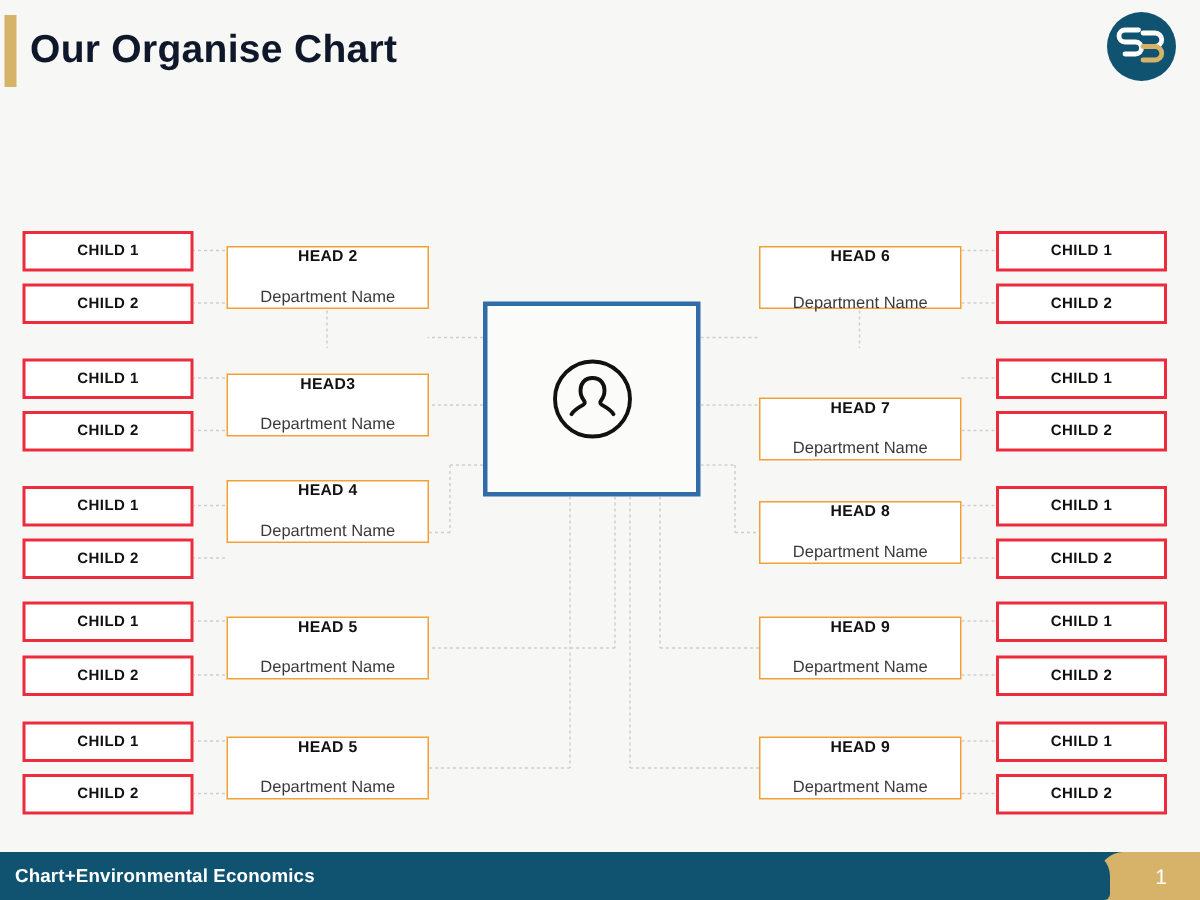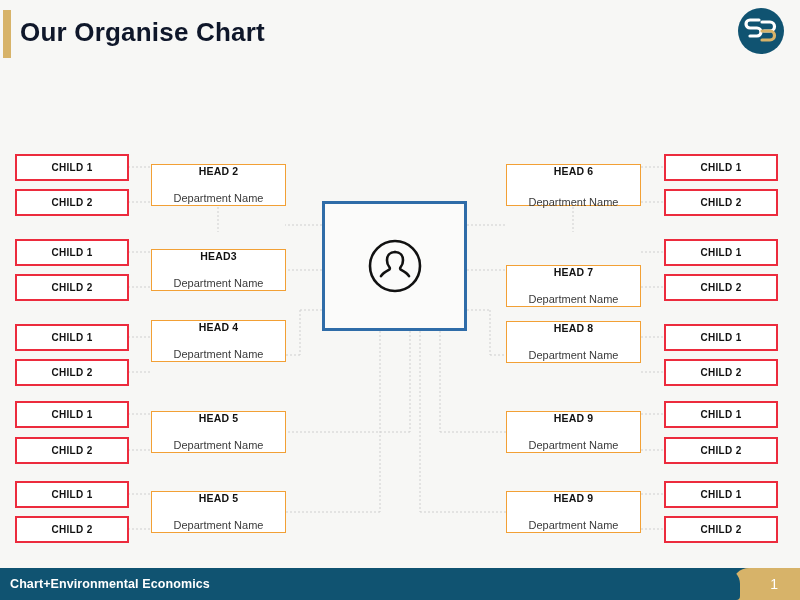--- a/index.html
+++ b/index.html
@@ -293,21 +293,21 @@
   </div>
 
   <div class="node head-node" style="left:506px; top:164px;gap:18px;">
     <span class="node-title">HEAD 6</span>
     <span class="node-sub">Department Name</span>
   </div>
   <div class="node head-node" style="left:506px; top:249px;margin-top:16px;">
     <span class="node-title">HEAD 7</span>
     <span class="node-sub">Department Name</span>
   </div>
-  <div class="node head-node" style="left:506px; top:321px;">
+  <div class="node head-node" style="left:506px; top:334px;">
     <span class="node-title">HEAD 8</span>
     <span class="node-sub">Department Name</span>
   </div>
   <div class="node head-node" style="left:506px; top:411px;">
     <span class="node-title">HEAD 9</span>
     <span class="node-sub">Department Name</span>
   </div>
   <div class="node head-node" style="left:506px; top:491px;">
     <span class="node-title">HEAD 9</span>
     <span class="node-sub">Department Name</span>

